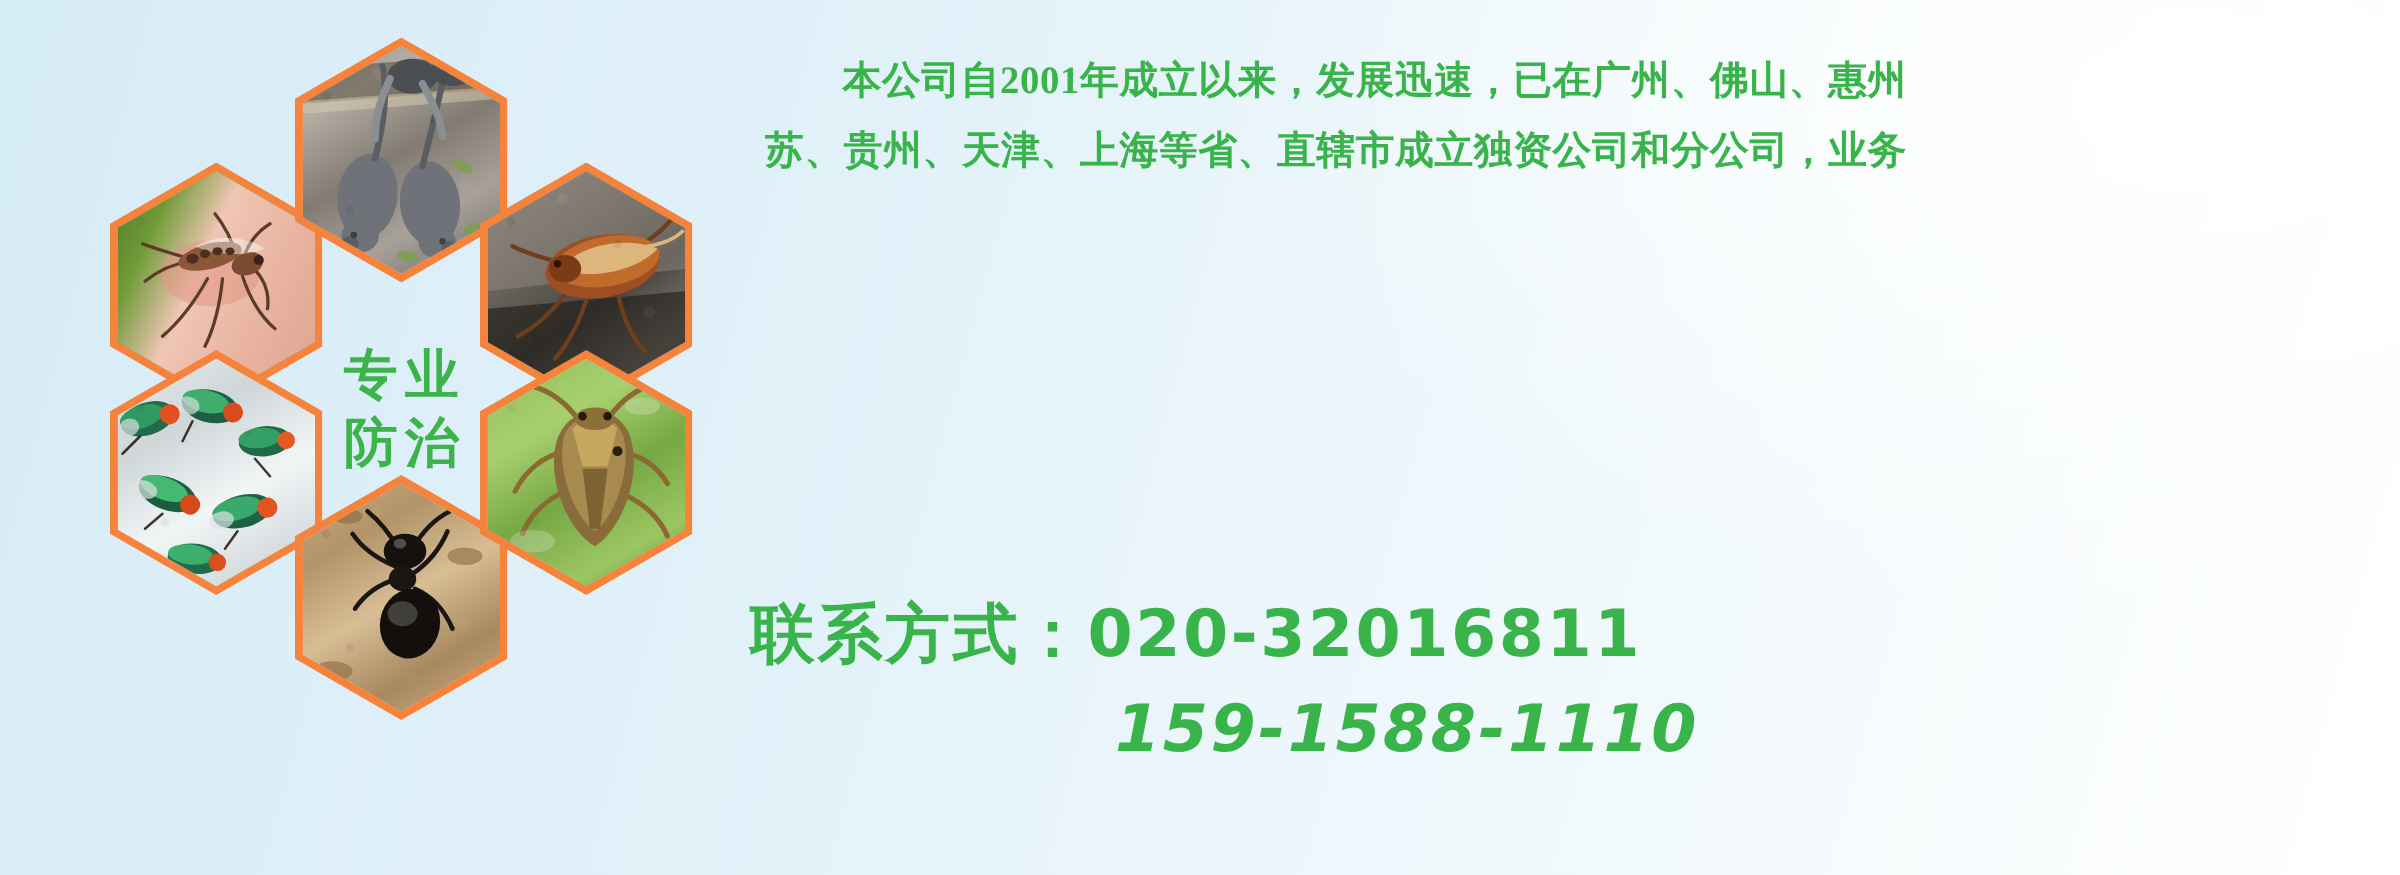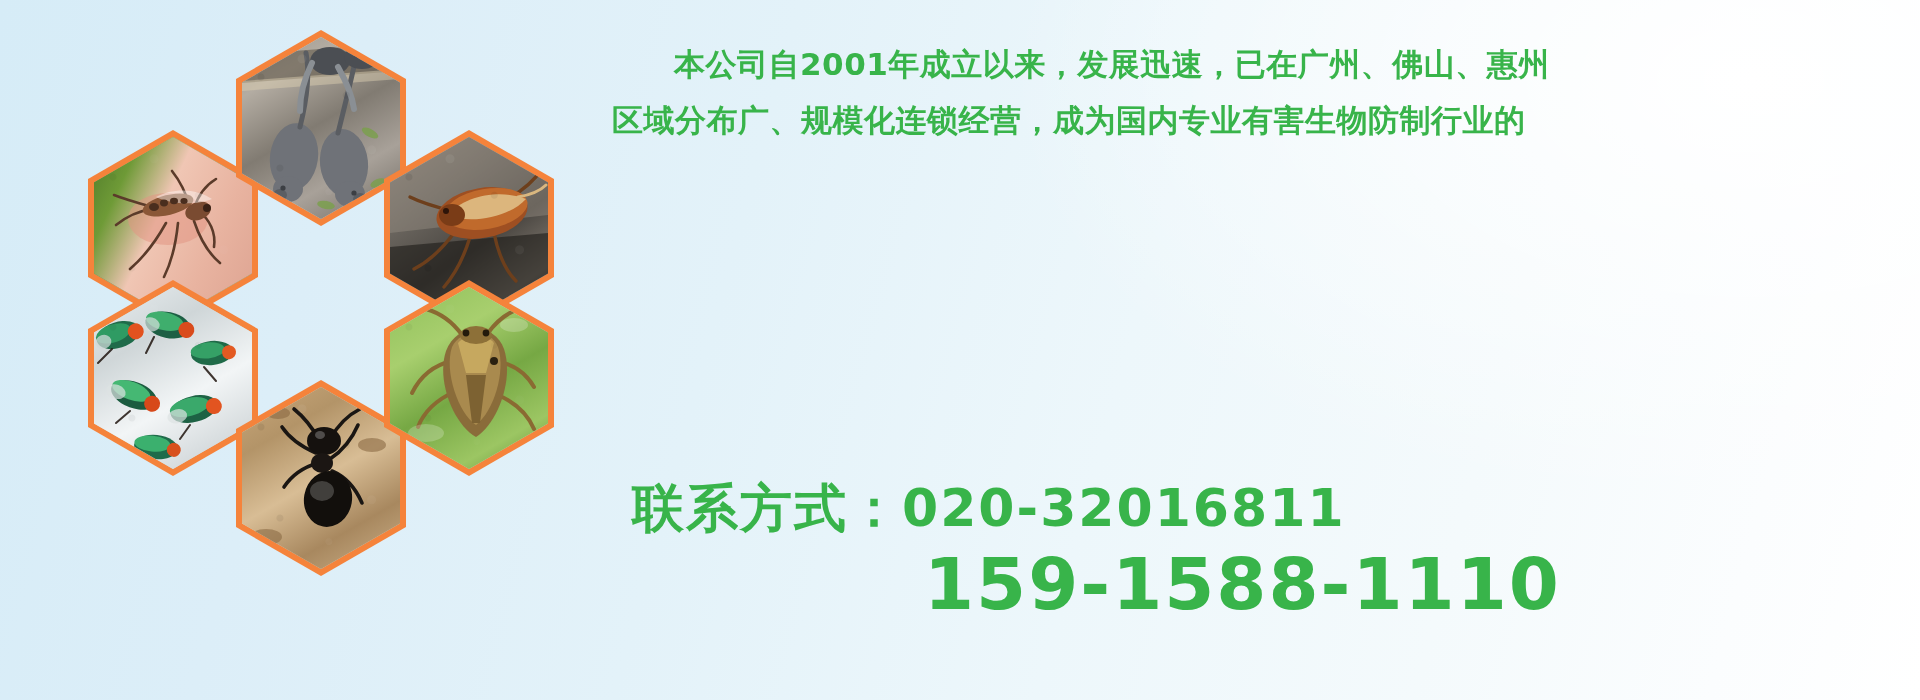--- a/index.html
+++ b/index.html
@@ -50,29 +50,29 @@
 
   
   #about{
     position:absolute;left:612px;top:36px;width:1258px;
   }
   #about .line{
     color:#38b44a;font-size:31px;line-height:56px;font-weight:600;
     letter-spacing:.5px;white-space:nowrap;
     font-family:"DejaVu Sans","Liberation Sans",sans-serif;
   }
-  #about .line.first{text-indent:62px;}
-
-  #contact{position:absolute;left:632px;top:470px;width:1258px;}
+  #about .line.first{text-indent:62px;font-family:Liberation Serif, serif;}
+
+  #contact{position:absolute;left:600px;top:470px;width:1258px;}
   #contact .crow{
     color:#38b44a;font-weight:700;white-space:nowrap;
     font-family:"DejaVu Sans","Liberation Sans",sans-serif;
   }
   #contact .crow1{font-size:52px;line-height:76px;letter-spacing:2px;}
-  #contact .crow2{font-size:72px;line-height:76px;letter-spacing:2px;padding-left:292px;}
+  #contact .crow2{font-size:52px;line-height:76px;letter-spacing:2px;padding-left:292px;font-style:italic;}
 
   
   .bg-grass{background:linear-gradient(140deg,#4f7a2a 0%,#6f9b37 28%,#3f6421 52%,#7aa24a 78%,#2f5018 100%);}
   .bg-concrete{background:linear-gradient(150deg,#9a948c 0%,#b3aca2 22%,#817b72 48%,#a8a199 72%,#6f6a62 100%);}
   .bg-asphalt{background:linear-gradient(145deg,#8e867c 0%,#6d6861 30%,#4a4641 58%,#837c72 82%,#3b3834 100%);}
   .bg-white-tray{background:linear-gradient(150deg,#e9eef0 0%,#cfd6d8 30%,#f2f5f6 60%,#c3cacd 100%);}
   .bg-sand{background:linear-gradient(150deg,#c9a87c 0%,#b39468 25%,#d8bd95 50%,#a8885f 75%,#cbb089 100%);}
   .bg-leaf{background:linear-gradient(150deg,#8fbf5a 0%,#a8cf6e 30%,#76a844 55%,#9cc663 80%,#5f8f34 100%);}
 
   .noise{position:absolute;inset:0;opacity:.45;
@@ -292,25 +292,29 @@
           <circle cx="104" cy="74" r="4" fill="#2a2010"></circle>
           <g fill="rgba(255,255,255,.22)">
             <ellipse cx="36" cy="146" rx="18" ry="9"></ellipse>
             <ellipse cx="124" cy="38" rx="14" ry="7"></ellipse>
           </g>
         </svg>
         <div class="noise" style="opacity:.16"></div>
       </div>
     </div>
 
+    <div id="hex-center">
+      <div class="cn">专业</div>
+      <div class="cn">防治</div>
+    </div>
   </div>
 
   <div id="about">
     <div class="line first">本公司自2001年成立以来，发展迅速，已在广州、佛山、惠州</div>
-    <div class="line">区域分布广、规模化连锁经营，成为国内专业有害生物防制行业的</div>
+    <div class="line">苏、贵州、天津、上海等省、直辖市成立独资公司和分公司，业务</div>
   </div>
 
   <div id="contact">
     <div class="crow crow1">联系方式：020-32016811</div>
     <div class="crow crow2">159-1588-1110</div>
   </div>
 
 </div>
 
 </body></html>

